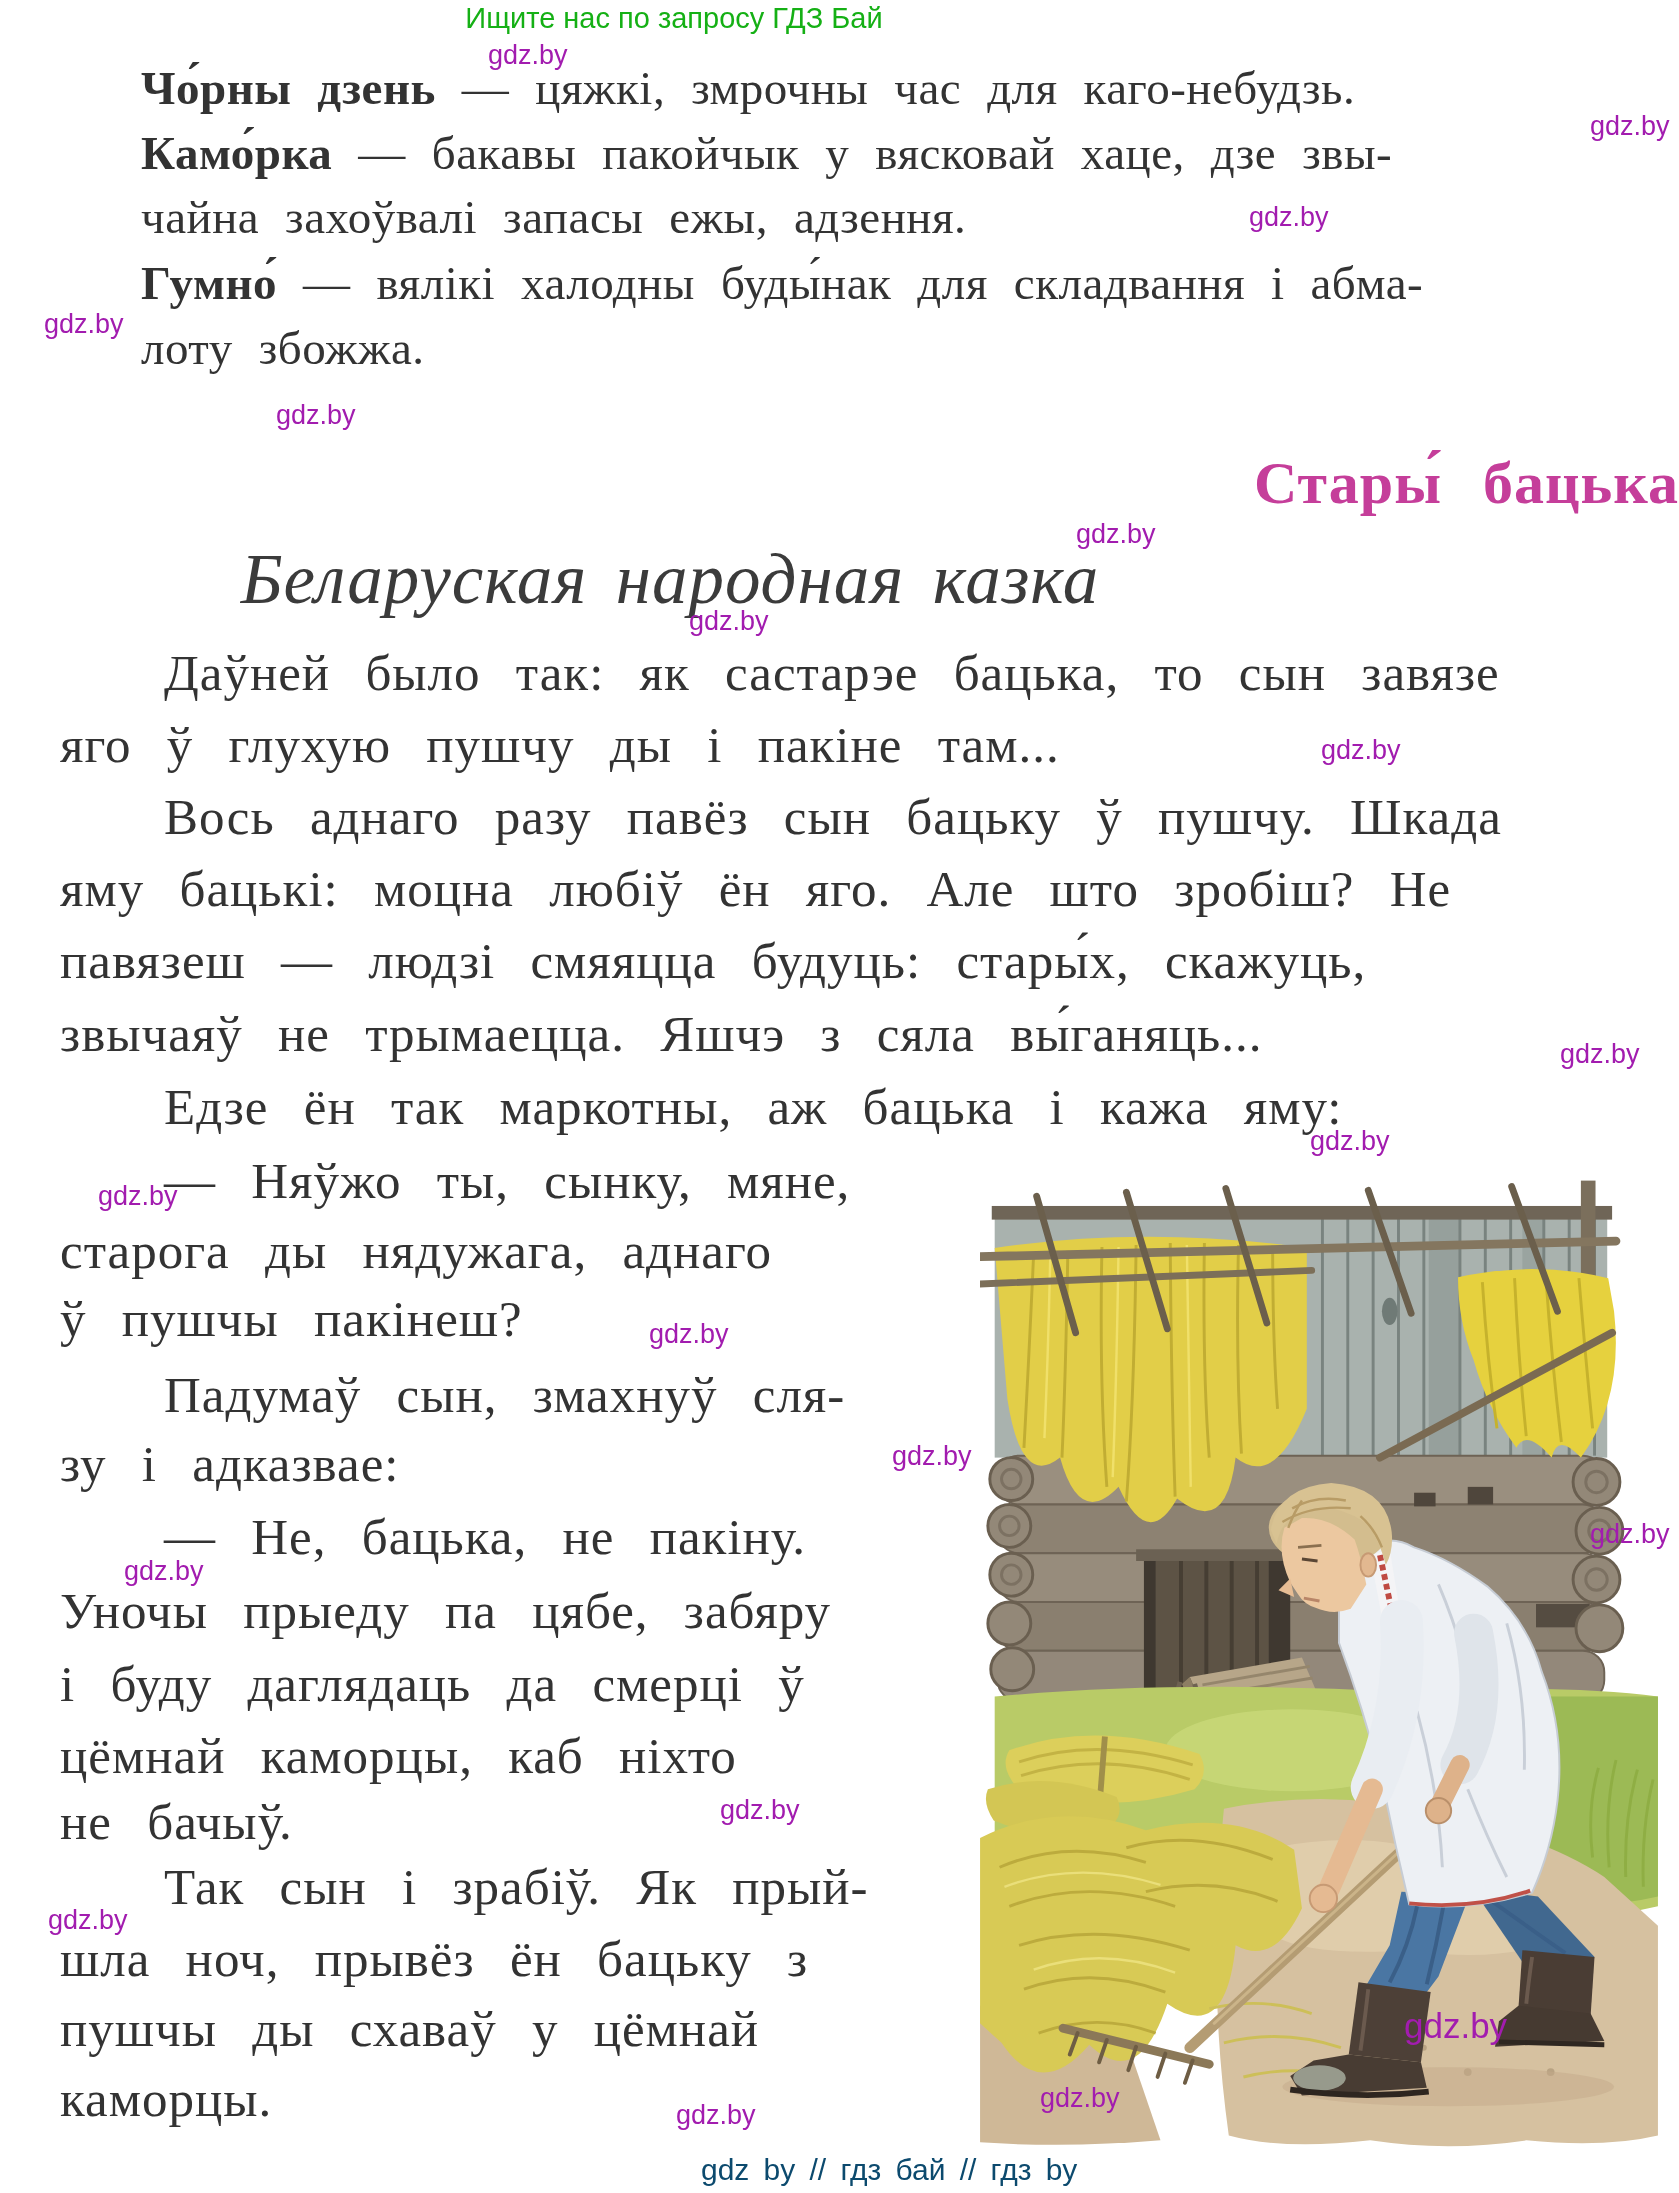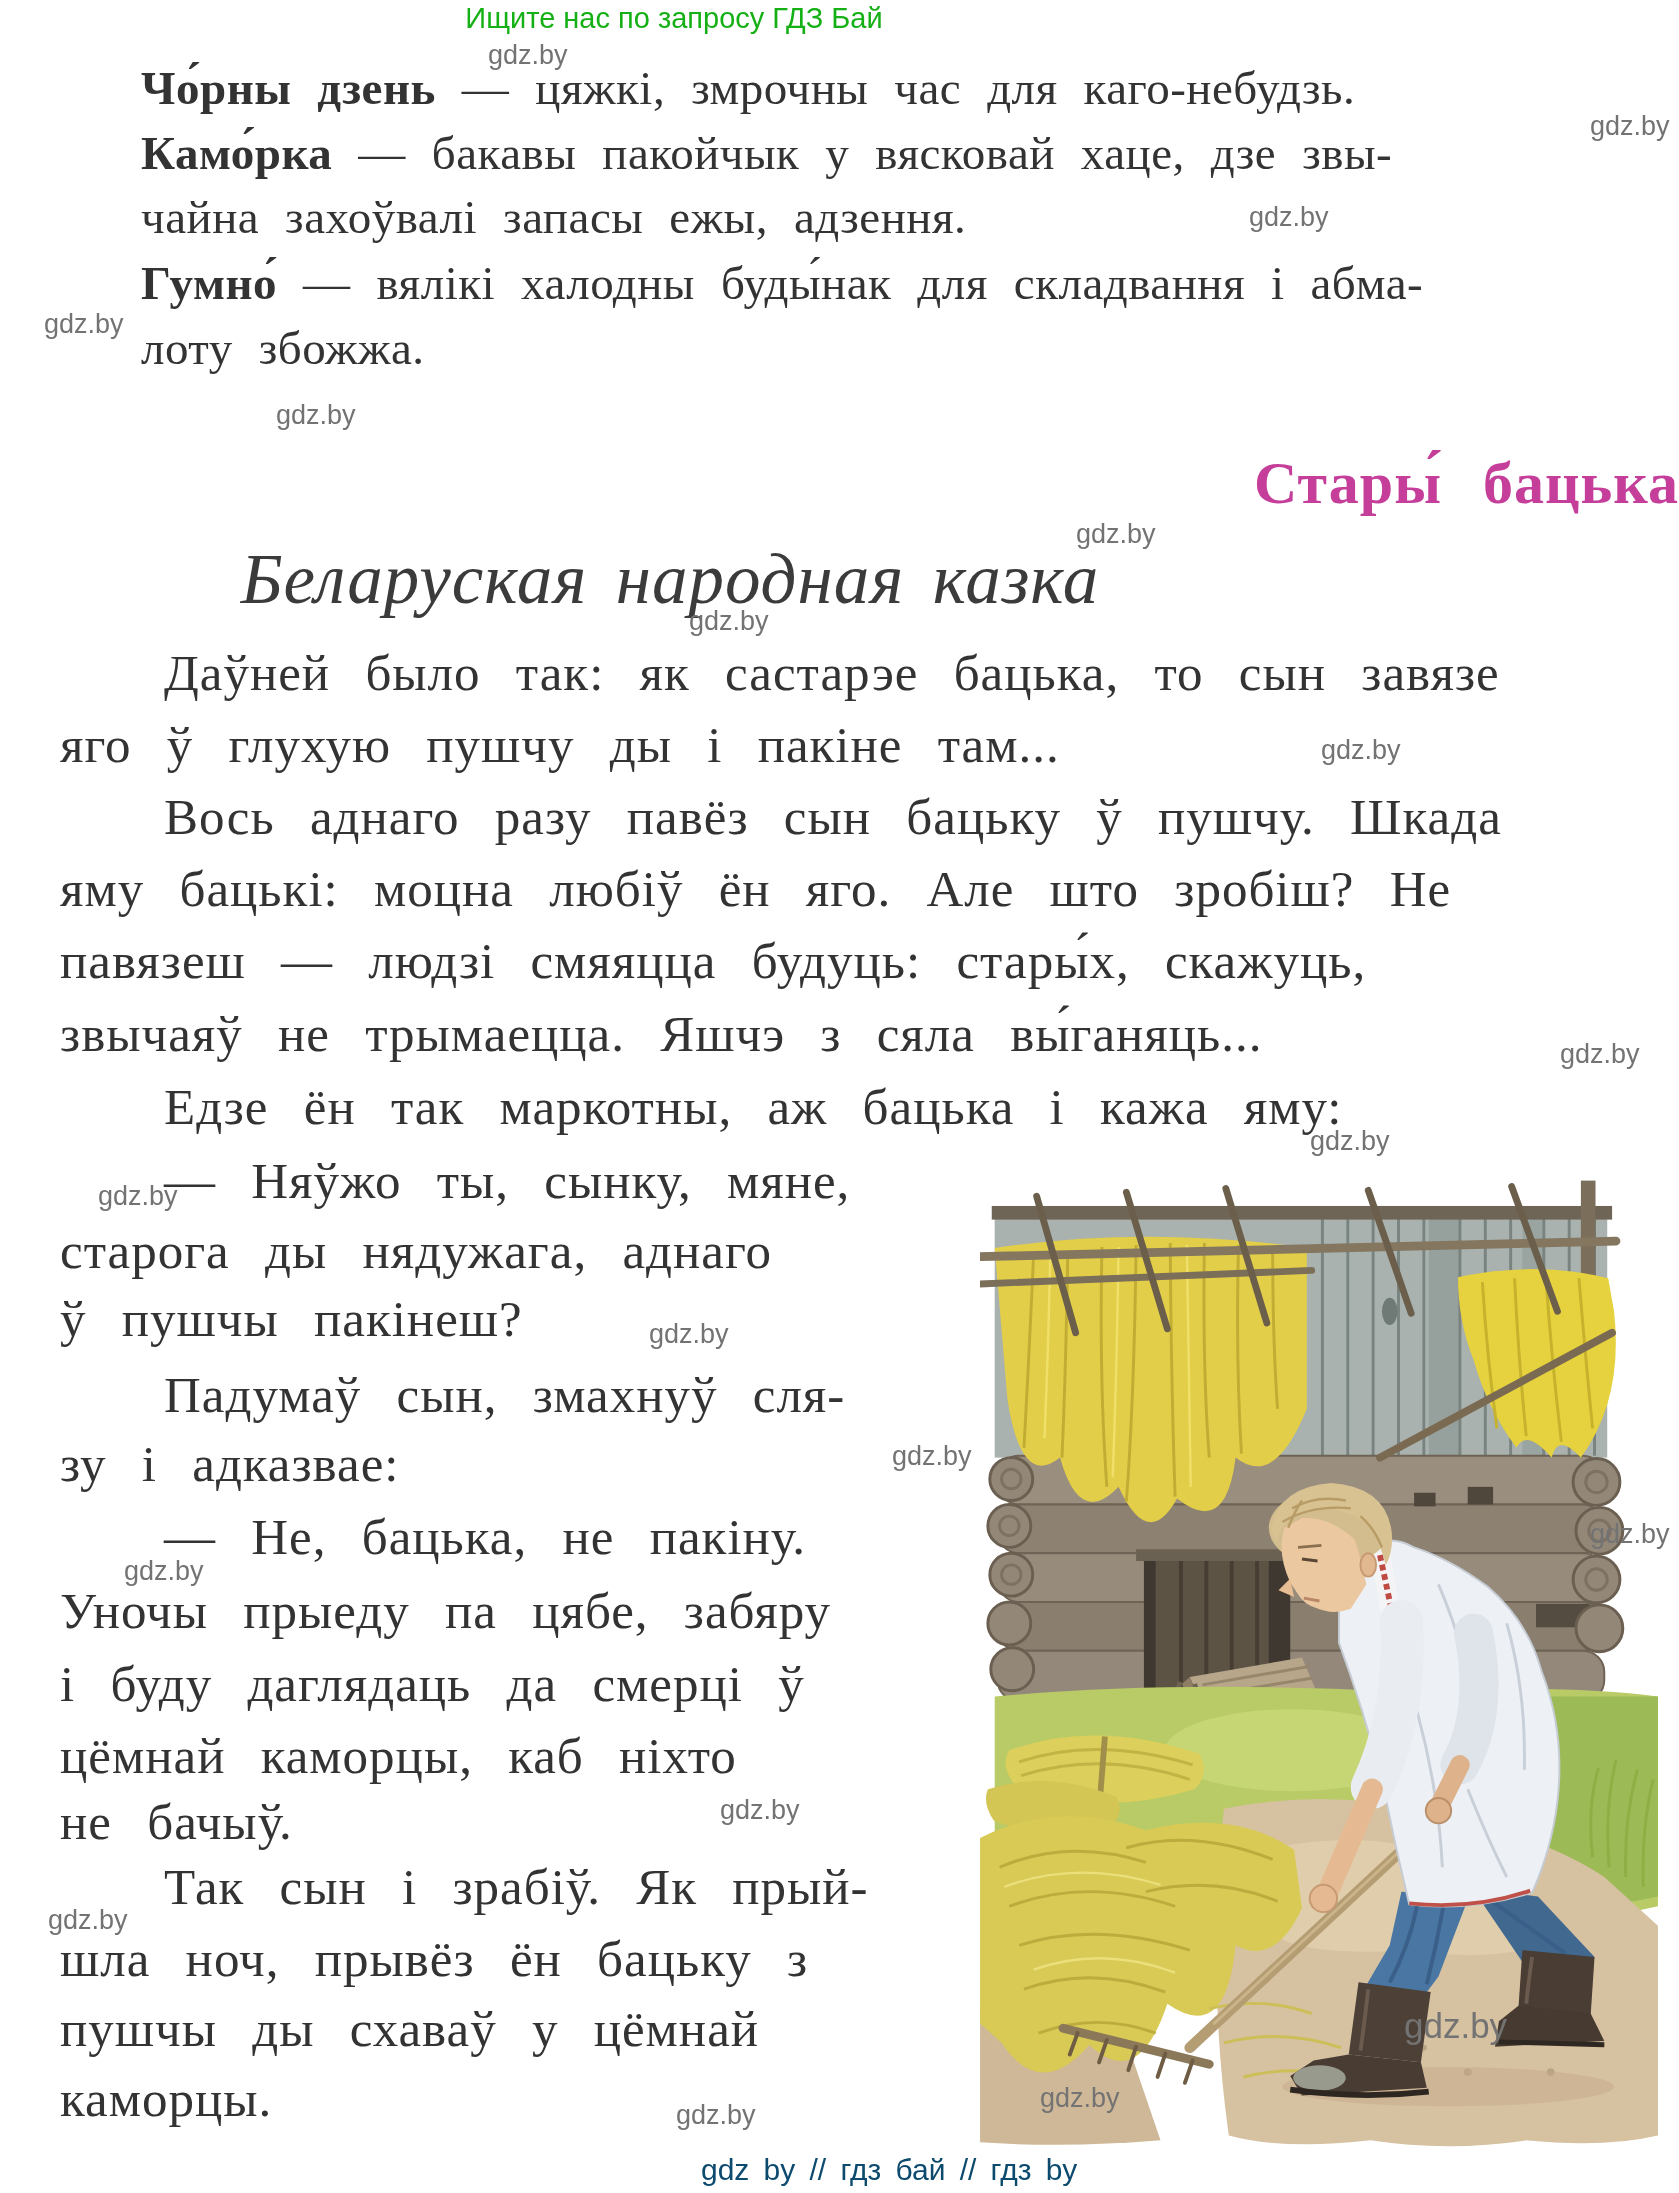--- a/index.html
+++ b/index.html
@@ -1,21 +1,21 @@
 <!DOCTYPE html>
 <html><head>
 <meta charset="utf-8">
 <style>
   html,body{margin:0;padding:0;background:#888;}
   .page{position:relative;width:1679px;height:2193px;background:#ffffff;overflow:hidden;
         font-family:"Liberation Serif","DejaVu Serif",serif;color:#333;}
   .promo{position:absolute;top:2px;left:0;width:1348px;text-align:center;
          font-family:"Liberation Sans","DejaVu Sans",sans-serif;font-size:29px;color:#15b015;}
   .wm{position:absolute;font-family:"Liberation Sans","DejaVu Sans",sans-serif;
-      font-size:27px;color:#737373;white-space:nowrap;}
+      font-size:27px;color:#a21caf;white-space:nowrap;}
   .wm-lg{font-size:35px;}
   .gloss-line{position:absolute;left:141px;font-size:47px;line-height:59px;letter-spacing:0.5px;
               word-spacing:13.7px;white-space:nowrap;color:#333;}
   .gloss-term{font-weight:bold;}
   .story-title{position:absolute;top:449px;left:0;width:1679px;text-align:right;
                font-size:60px;font-weight:bold;color:#c53e9a;letter-spacing:1px;word-spacing:25px;}
   .story-subtitle{position:absolute;top:539px;left:0;width:1340px;text-align:center;
                   font-size:71px;font-style:italic;color:#3b3b3b;letter-spacing:1px;word-spacing:9.8px;}
   .ln{position:absolute;left:60px;font-size:51px;line-height:60px;letter-spacing:1px;
       word-spacing:21.5px;white-space:nowrap;color:#333;}

